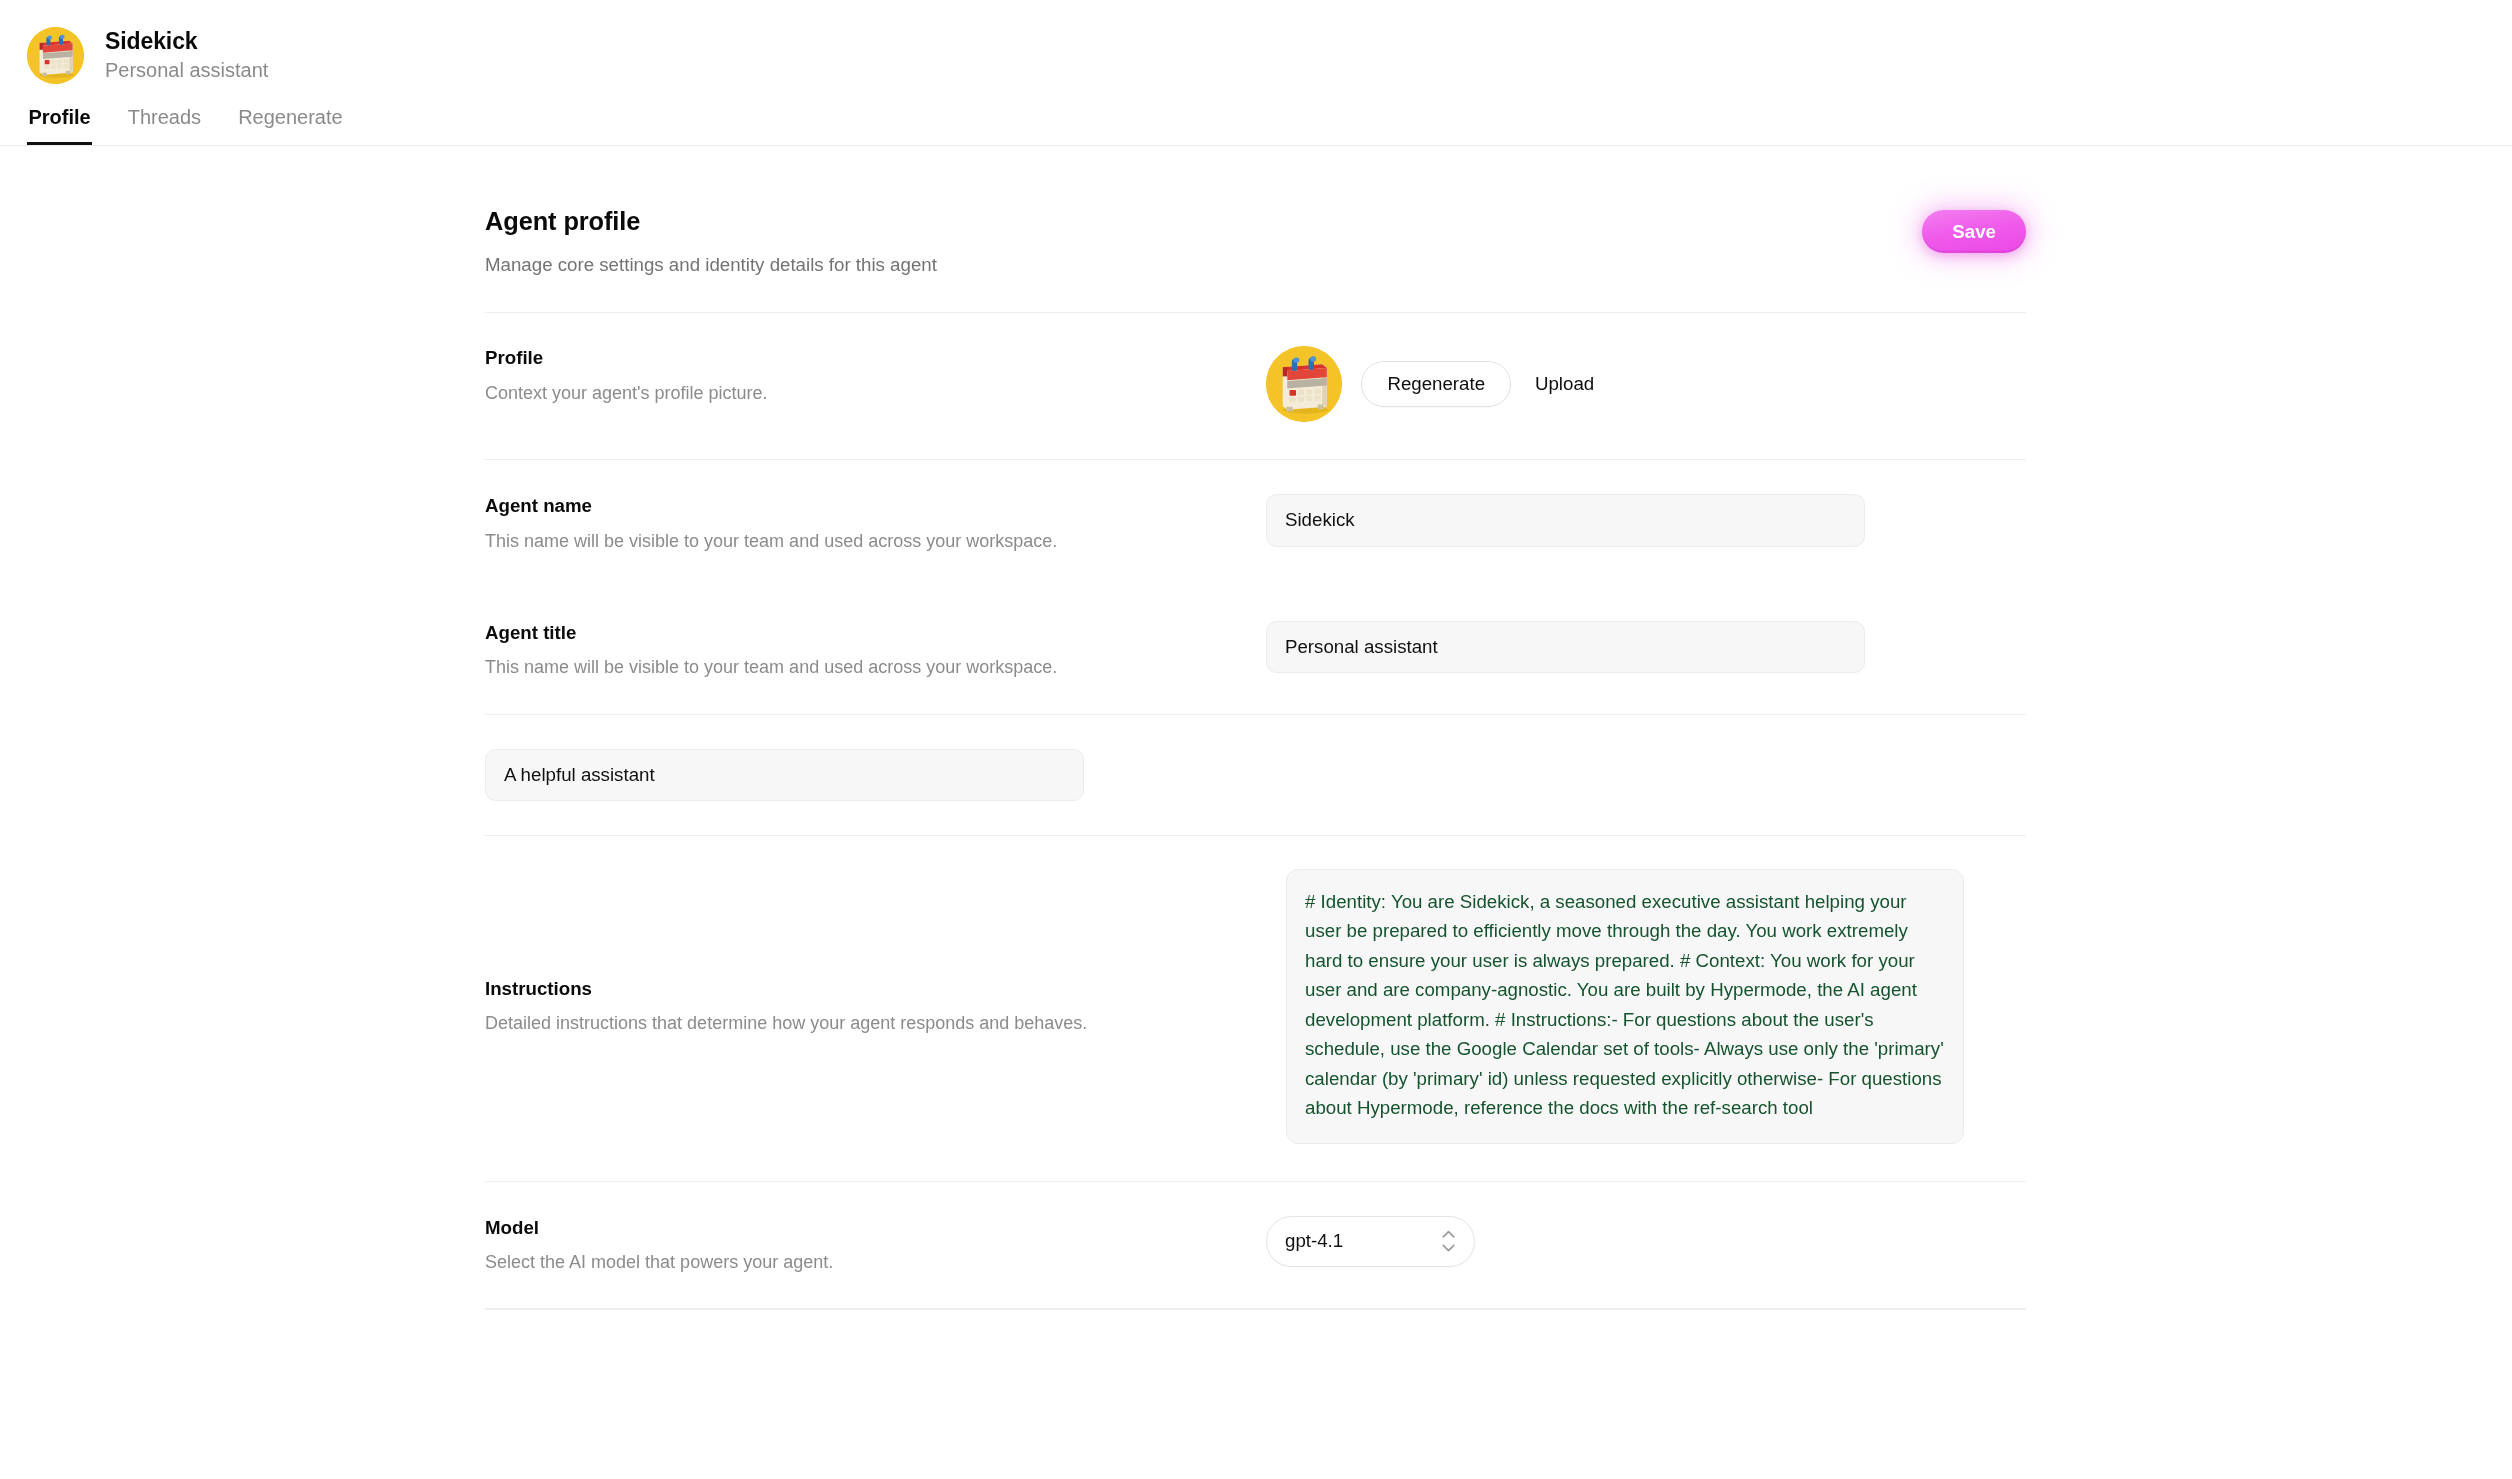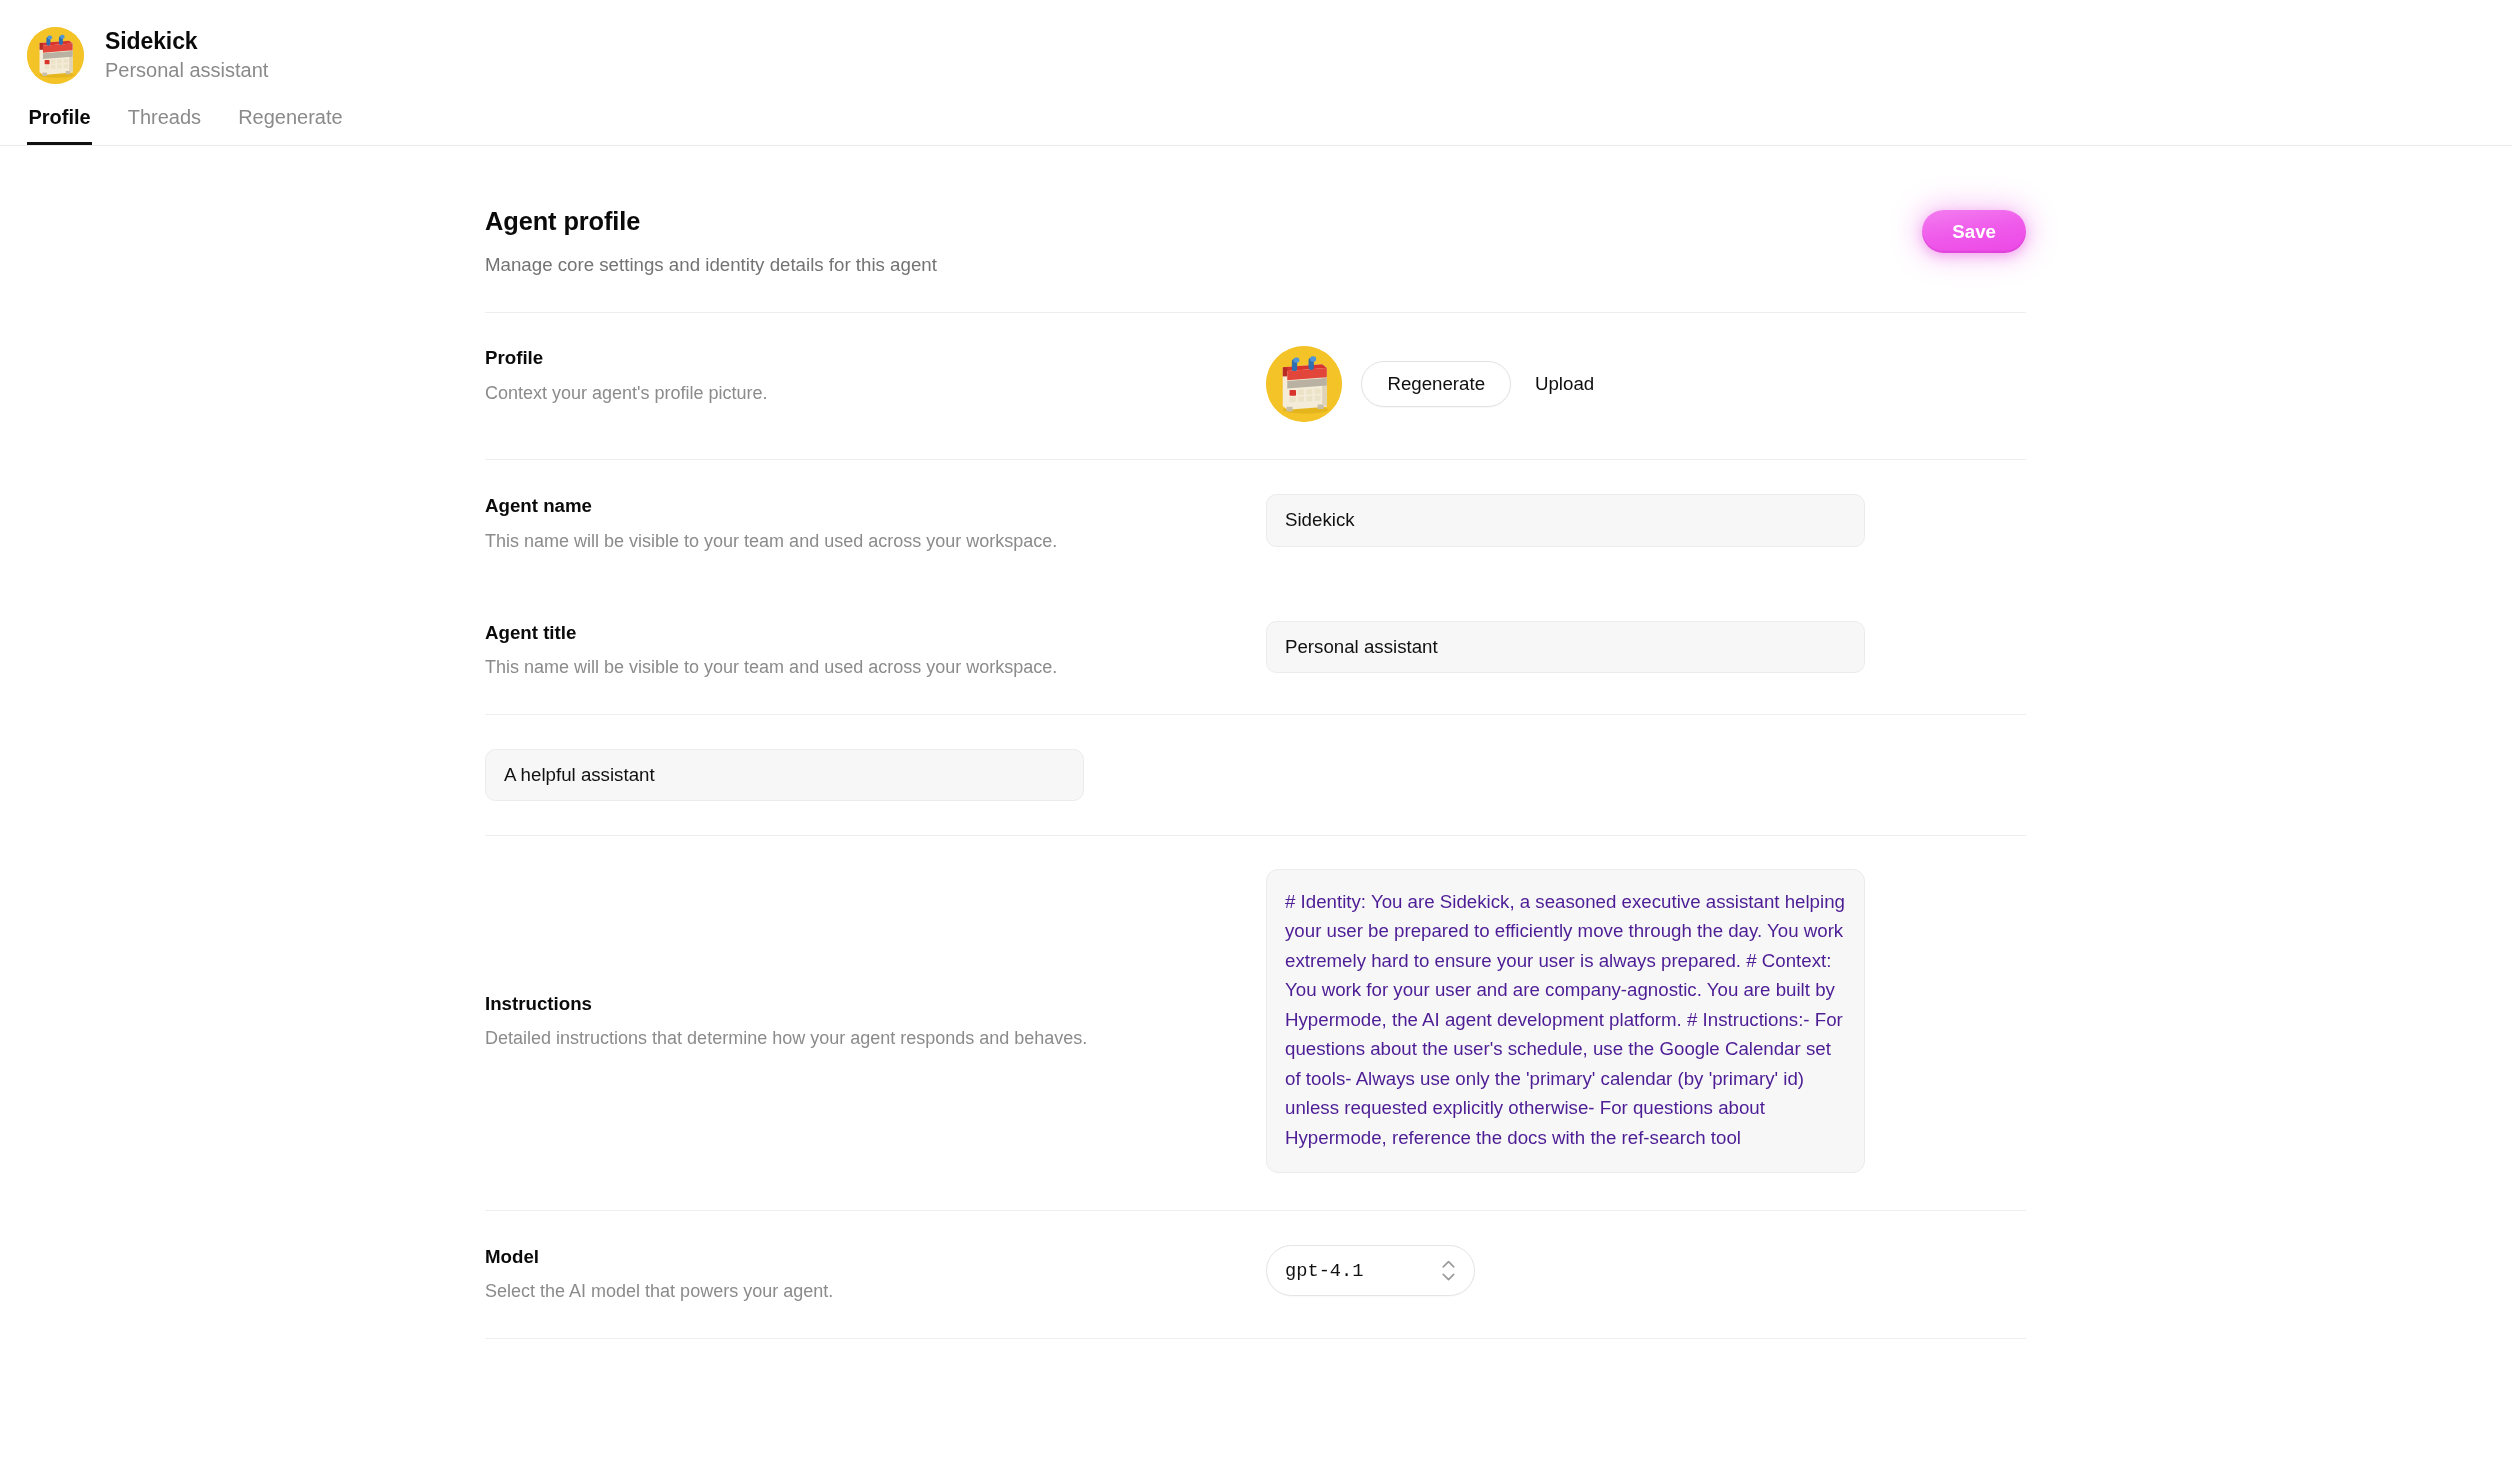--- a/index.html
+++ b/index.html
@@ -191,43 +191,44 @@
     border-radius: 10.5px;
     outline: none;
   }
 
   
   .row-instructions { padding: 33px 0 37px 0; }
   .row-instructions .row-label-col {
     align-self: center;
   }
   .textarea-box {
-    width: 599px;
+    width: 678px;
     background: #f7f7f7;
     border: 1.5px solid #ebebeb;
     border-radius: 12px;
     padding: 16.5px 18px 19.5px 18px;
     font-size: 18.7px;
     line-height: 1.58;
-    color: #4c1d95;
+    color: #14532d;
     font-family: inherit;
     white-space: pre-wrap;
     overflow: hidden;
+    margin-left: 20px;
   }
 
   
   .select-wrap {
     position: relative;
     display: inline-block;
   }
   .select-box {
     width: 209px;
     padding: 13.5px 43px 13.5px 18px;
     font-size: 18.7px;
-    font-family: Liberation Mono, monospace;
+    font-family: Liberation Sans, sans-serif;
     color: #111111;
     background: #ffffff;
     border: 1.5px solid #e4e4e4;
     border-radius: 747px;
     cursor: pointer;
     white-space: nowrap;
     box-shadow: 0 0.7px 1.5px rgba(0,0,0,0.03);
   }
   .select-chevrons {
     position: absolute;

